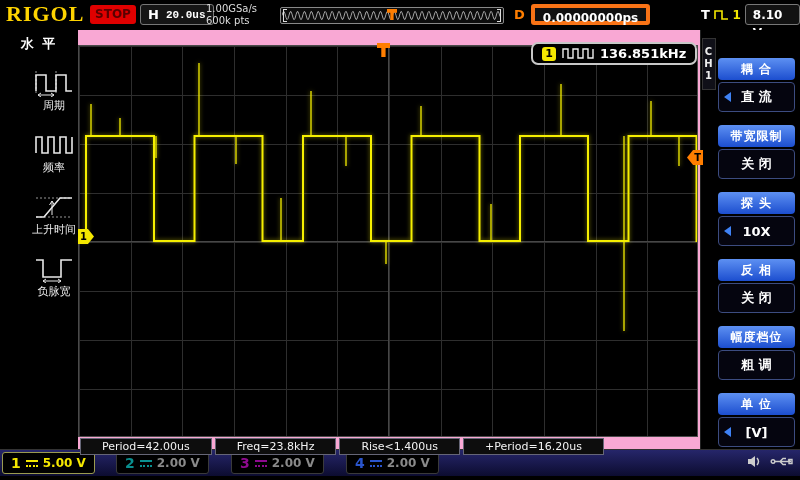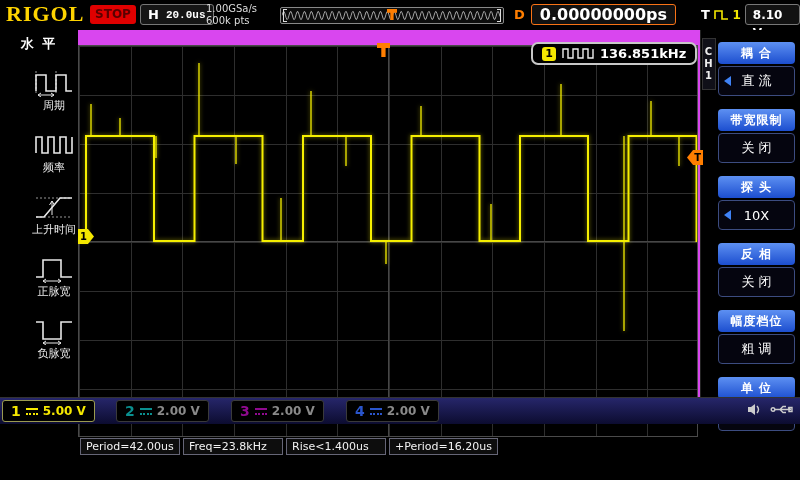--- a/index.html
+++ b/index.html
@@ -1,18 +1,18 @@
 <!DOCTYPE html>
 <html><head>
 <meta charset="utf-8">
 <style>
   * { margin:0; padding:0; box-sizing:border-box; }
   html,body { width:800px; height:480px; background:#000; overflow:hidden;
     font-family:"DejaVu Sans","Liberation Sans",sans-serif; color:#fff; }
-  .scope { position:absolute; inset:0; width:800px; height:424px; background:#d946ef; }
+  .scope { position:absolute; inset:0; width:800px; height:476px; background:#f9a8d4; }
 
   
   .topbar { position:absolute; left:0; top:0; width:800px; height:30px; background:#000; }
   .logo { position:absolute; left:6px; top:1px; font-family:"Liberation Serif","DejaVu Serif",serif;
     font-weight:bold; font-size:22px; color:#ffd400; letter-spacing:1px; }
   .stopbadge { position:absolute; left:90px; top:5px; width:46px; height:19px; background:#e00000;
     color:#5a0000; font-weight:bold; font-size:12px; text-align:center; line-height:19px; border-radius:3px; }
   .hgroup { position:absolute; left:140px; top:4px; height:21px; border:1px solid #777; border-radius:3px;
     background:#151515; display:flex; align-items:center; gap:7px; padding:0 7px; }
   .hlbl { font-weight:bold; font-size:13px; color:#fff; }
@@ -22,21 +22,21 @@
     background:#0c0c0c; border-radius:2px; }
   .posbar svg { position:absolute; left:1px; top:0; }
   .pb-bracket-l { position:absolute; left:2px; top:1px; bottom:1px; width:4px;
     border-left:1px solid #ddd; border-top:1px solid #ddd; border-bottom:1px solid #ddd; }
   .pb-bracket-r { position:absolute; right:2px; top:1px; bottom:1px; width:4px;
     border-right:1px solid #ddd; border-top:1px solid #ddd; border-bottom:1px solid #ddd; }
   .pb-t { position:absolute; left:50%; margin-left:-5px; top:1px; width:10px; height:11px; background:#ff7e00;
     clip-path:polygon(0 0,100% 0,100% 35%,66% 35%,66% 100%,33% 100%,33% 35%,0 35%); }
   .dgroup { position:absolute; left:514px; top:4px; height:21px; display:flex; align-items:center; gap:6px; }
   .dlbl { color:#ff7e00; font-weight:bold; font-size:13px; }
-  .dval { border:1px solid #f97316; border-radius:3px; background:#111; color:#fff; font-size:16px;
+  .dval { border:4px solid #f97316; border-radius:3px; background:#111; color:#fff; font-size:12px;
     font-weight:bold; padding:1px 8px; height:21px; line-height:18px; }
   .tgroup { position:absolute; left:701px; top:4px; height:21px; display:flex; align-items:center; gap:4px; }
   .tlbl { color:#fff; font-weight:bold; font-size:13px; }
   .tch { color:#f5e800; font-weight:bold; font-size:12px; }
   .tval { border:1px solid #777; border-radius:3px; background:#111; color:#fff; font-size:12px;
     font-weight:bold; padding:1px 7px; height:21px; line-height:18px; }
 
   
   .leftmenu { position:absolute; left:0; top:30px; width:78px; bottom:27px; background:#000; }
   .ltitle { text-align:center; color:#fff; font-weight:bold; font-size:13px; margin-top:5px; letter-spacing:2px; }
@@ -67,35 +67,35 @@
     clip-path:polygon(0 0,100% 0,100% 35%,66% 35%,66% 100%,33% 100%,33% 35%,0 35%); }
   .ch1mark { position:absolute; left:78px; top:229px; width:16px; height:15px; background:#f5e800; z-index:4;
     clip-path:polygon(0 0,62% 0,100% 50%,62% 100%,0 100%); color:#000; font-size:10px; font-weight:bold;
     line-height:15px; padding-left:2px; }
   .trigmark { position:absolute; left:687px; top:150px; width:16px; height:15px; background:#ff7e00; z-index:4;
     clip-path:polygon(38% 0,100% 0,100% 100%,38% 100%,0 50%); color:#000; font-size:10px; font-weight:bold;
     line-height:15px; text-align:right; padding-right:2px; }
 
   
   .measrow { position:absolute; left:80px; top:438px; display:flex; gap:3px; z-index:3; }
-  .mbox { border:1px solid #667; background:#0d0d0d; color:#f2f2f2; font-size:11px; padding:1px 5px;
+  .mbox { border:1px solid #667; background:#0d0d0d; color:#f2f2f2; font-size:11px; padding:1px 21px;
     white-space:nowrap; min-width:100px; }
 
   
   .rightmenu { position:absolute; left:700px; top:30px; width:100px; bottom:27px; background:#000;
     border-left:1px solid #222; }
   .chtab { position:absolute; left:1px; top:8px; width:14px; height:52px; color:#eee; font-size:10px;
     font-weight:bold; background:#101018; border:1px solid #333; writing-mode:vertical-lr;
     text-orientation:upright; text-align:center; letter-spacing:1px; }
-  .rmenu { position:absolute; left:17px; top:12px; right:5px; display:flex; flex-direction:column; gap:13px; }
+  .rmenu { position:absolute; left:17px; top:28px; right:5px; display:flex; flex-direction:column; gap:13px; }
   .ritem { display:flex; flex-direction:column; gap:2px; cursor:default; }
   .rlabel { height:22px; background:linear-gradient(#5d90f2,#1c4ecf); border-radius:4px; color:#fff;
     font-weight:bold; font-size:12px; display:flex; align-items:center; justify-content:center; letter-spacing:1px; }
   .rvalue { height:30px; background:#05050f; border:1px solid #3c4c80; border-radius:4px; color:#fff;
-    font-size:13px; font-weight:normal; display:flex; align-items:center; justify-content:center; position:relative; }
+    font-size:13px; font-weight:bold; display:flex; align-items:center; justify-content:center; position:relative; }
   .larrow { position:absolute; left:5px; top:50%; margin-top:-5px; width:0; height:0;
     border-top:5px solid transparent; border-bottom:5px solid transparent; border-right:7px solid #3f82f5; }
 
   
   .bottombar { position:absolute; left:0; right:0; bottom:0; height:27px;
     background:linear-gradient(#26266a,#0c0c30); border-top:1px solid #333; }
   .chw { position:absolute; top:2px; height:22px; display:flex; align-items:center; gap:5px;
     border:1px solid #555; border-radius:3px; background:#000; padding:0 8px; }
   .chw .num { font-weight:bold; font-size:14px; }
   .chw .coup { display:inline-block; width:12px; height:7px; border-top:2px solid; border-bottom:2px dotted; }
@@ -168,27 +168,20 @@
     <div class="litem">
       <svg class="licon" width="44" height="28" viewBox="0 0 40 28">
         <path class="dash" d="M2,5 H38 M2,24 H38"></path>
         <path d="M2,24 H10 L26,5 H38"></path>
         <path d="M18,22 V8 M18,8 l-2.5,4 M18,8 l2.5,4" style="stroke-width:1"></path>
       </svg>
       <div class="llabel">上升时间</div>
     </div>
 
 
-    <div class="litem">
-      <svg class="licon" width="44" height="28" viewBox="0 0 40 28">
-        <path d="M2,22 H9 V5 H27 V22 H38"></path>
-        <path d="M9,26 H27 M9,26 l3,-2 M9,26 l3,2 M27,26 l-3,-2 M27,26 l-3,2" style="stroke-width:1"></path>
-      </svg>
-      <div class="llabel">正脉宽</div>
-    </div>
 
     <div class="litem">
       <svg class="licon" width="44" height="28" viewBox="0 0 40 28">
         <path d="M2,5 H9 V22 H27 V5 H38"></path>
         <path d="M9,26 H27 M9,26 l3,-2 M9,26 l3,2 M27,26 l-3,-2 M27,26 l-3,2" style="stroke-width:1"></path>
       </svg>
       <div class="llabel">负脉宽</div>
     </div>
   </div>
 

